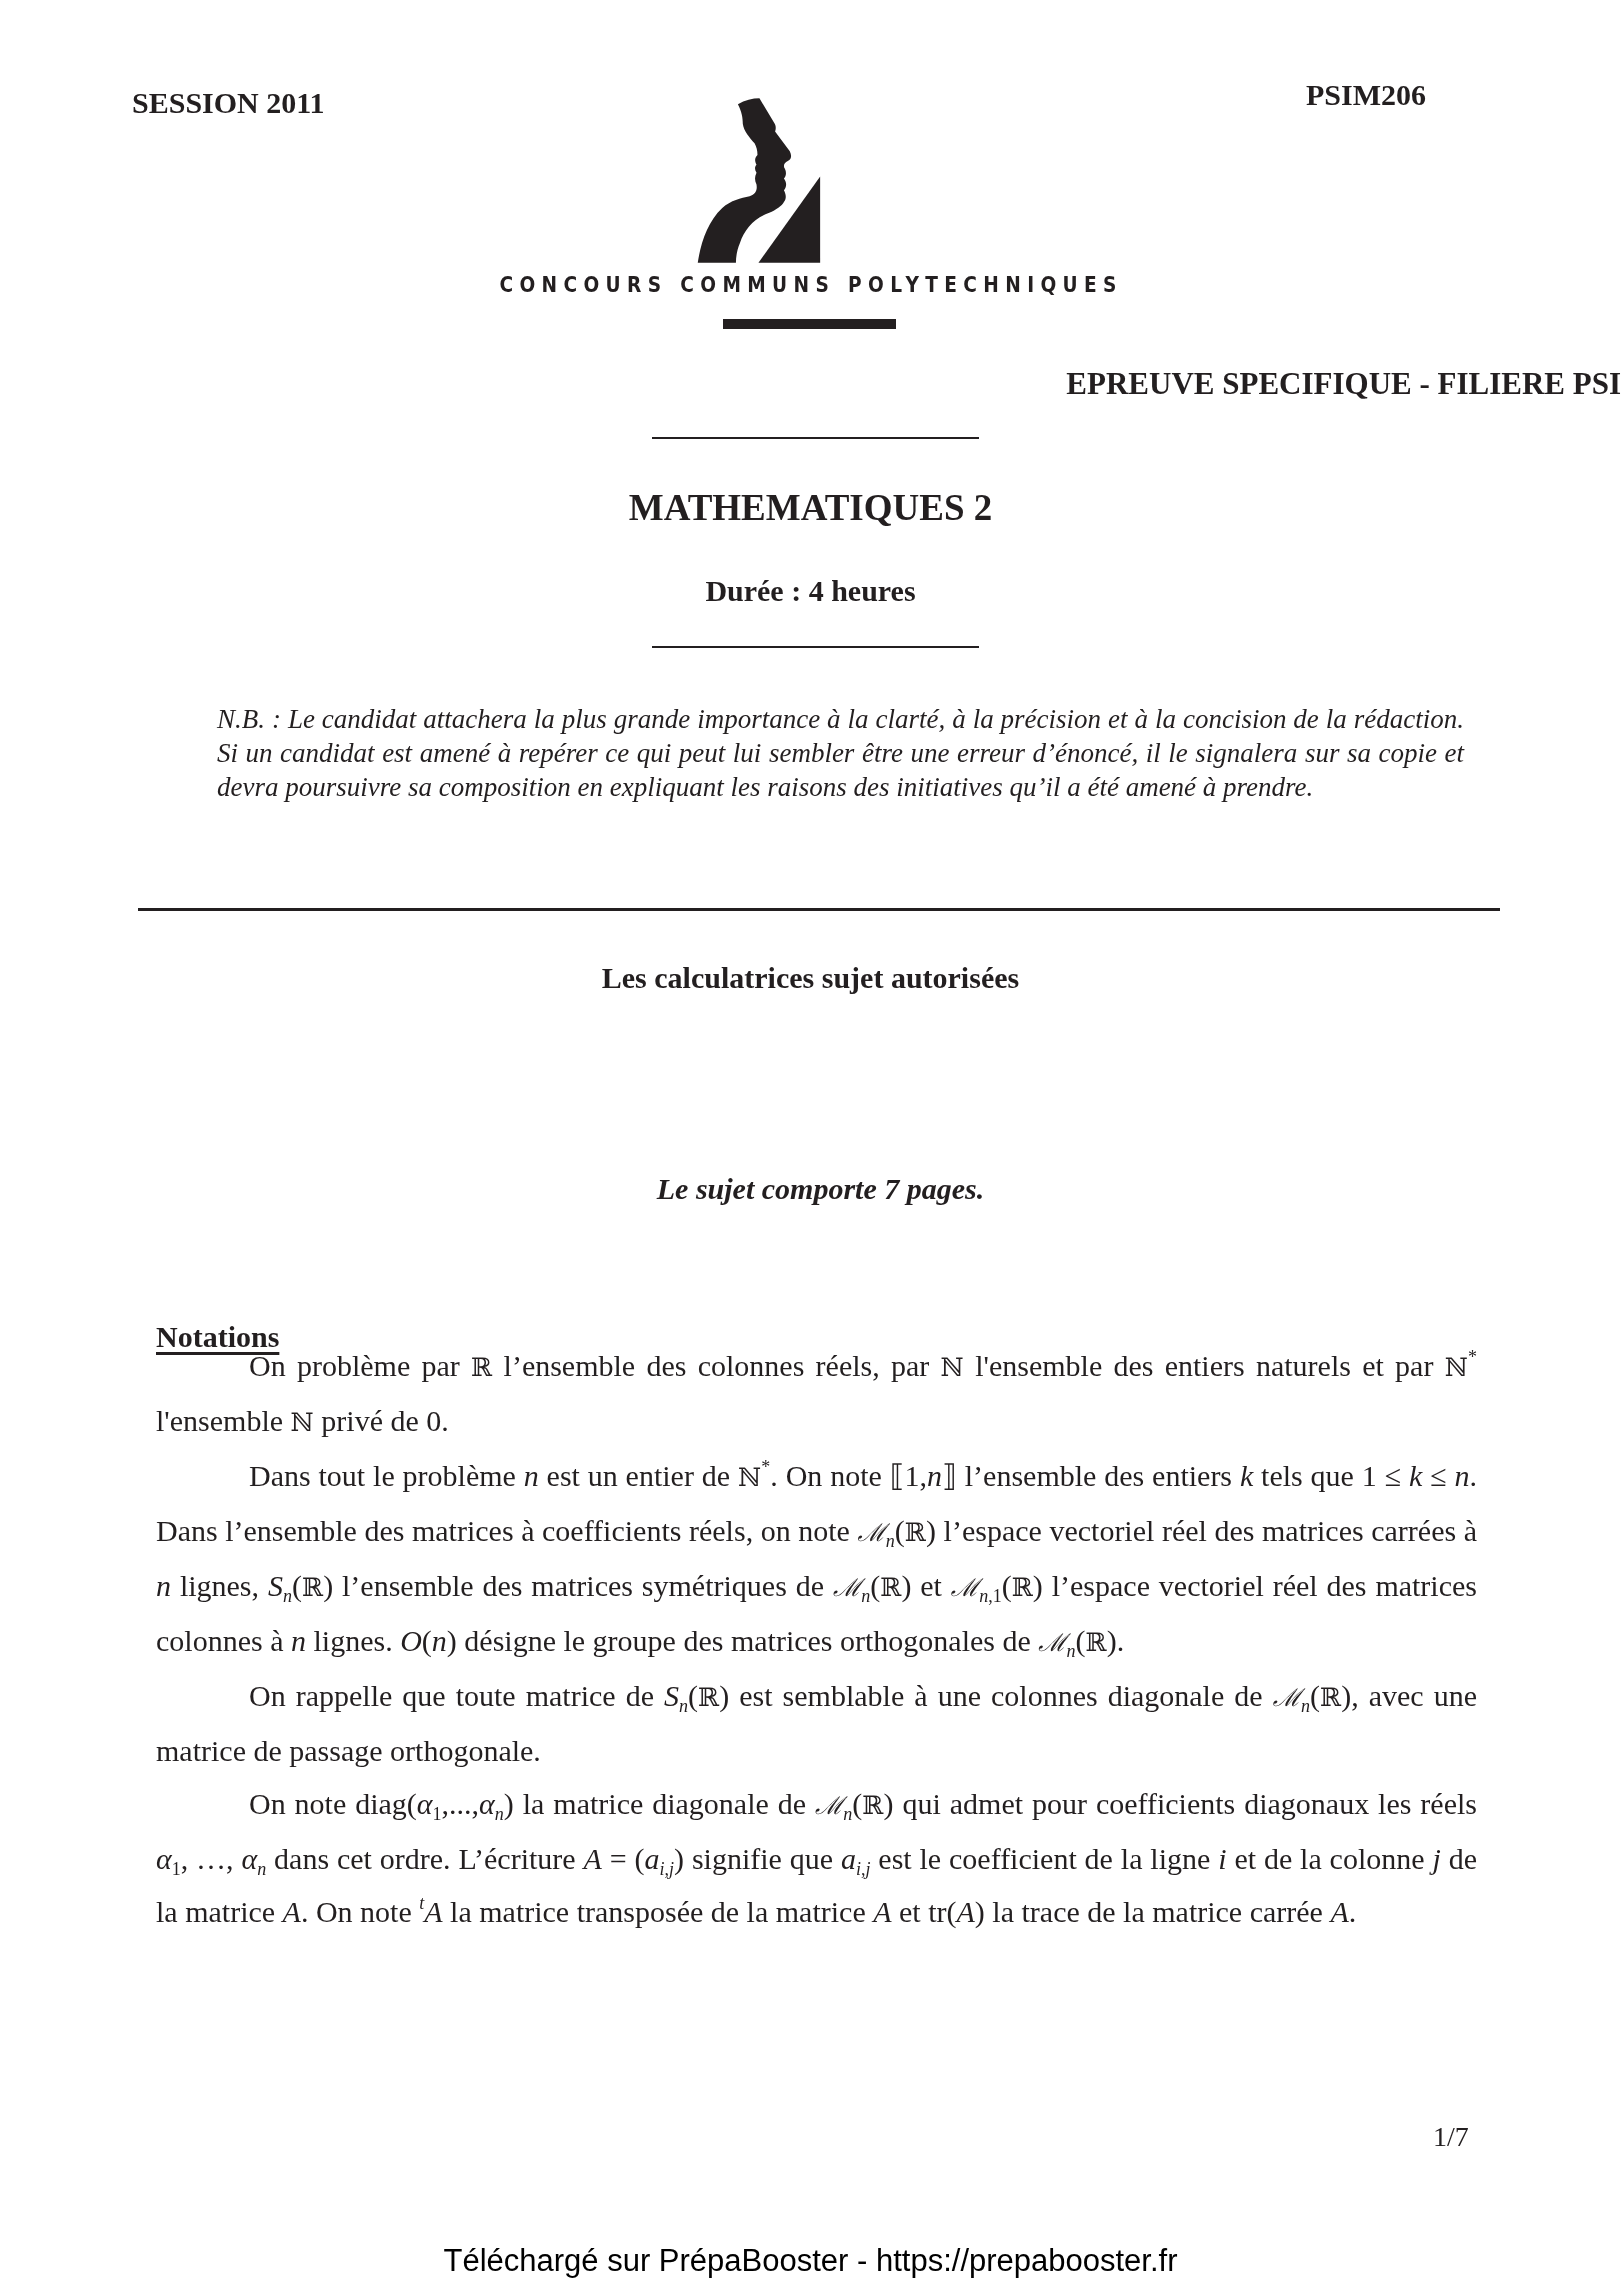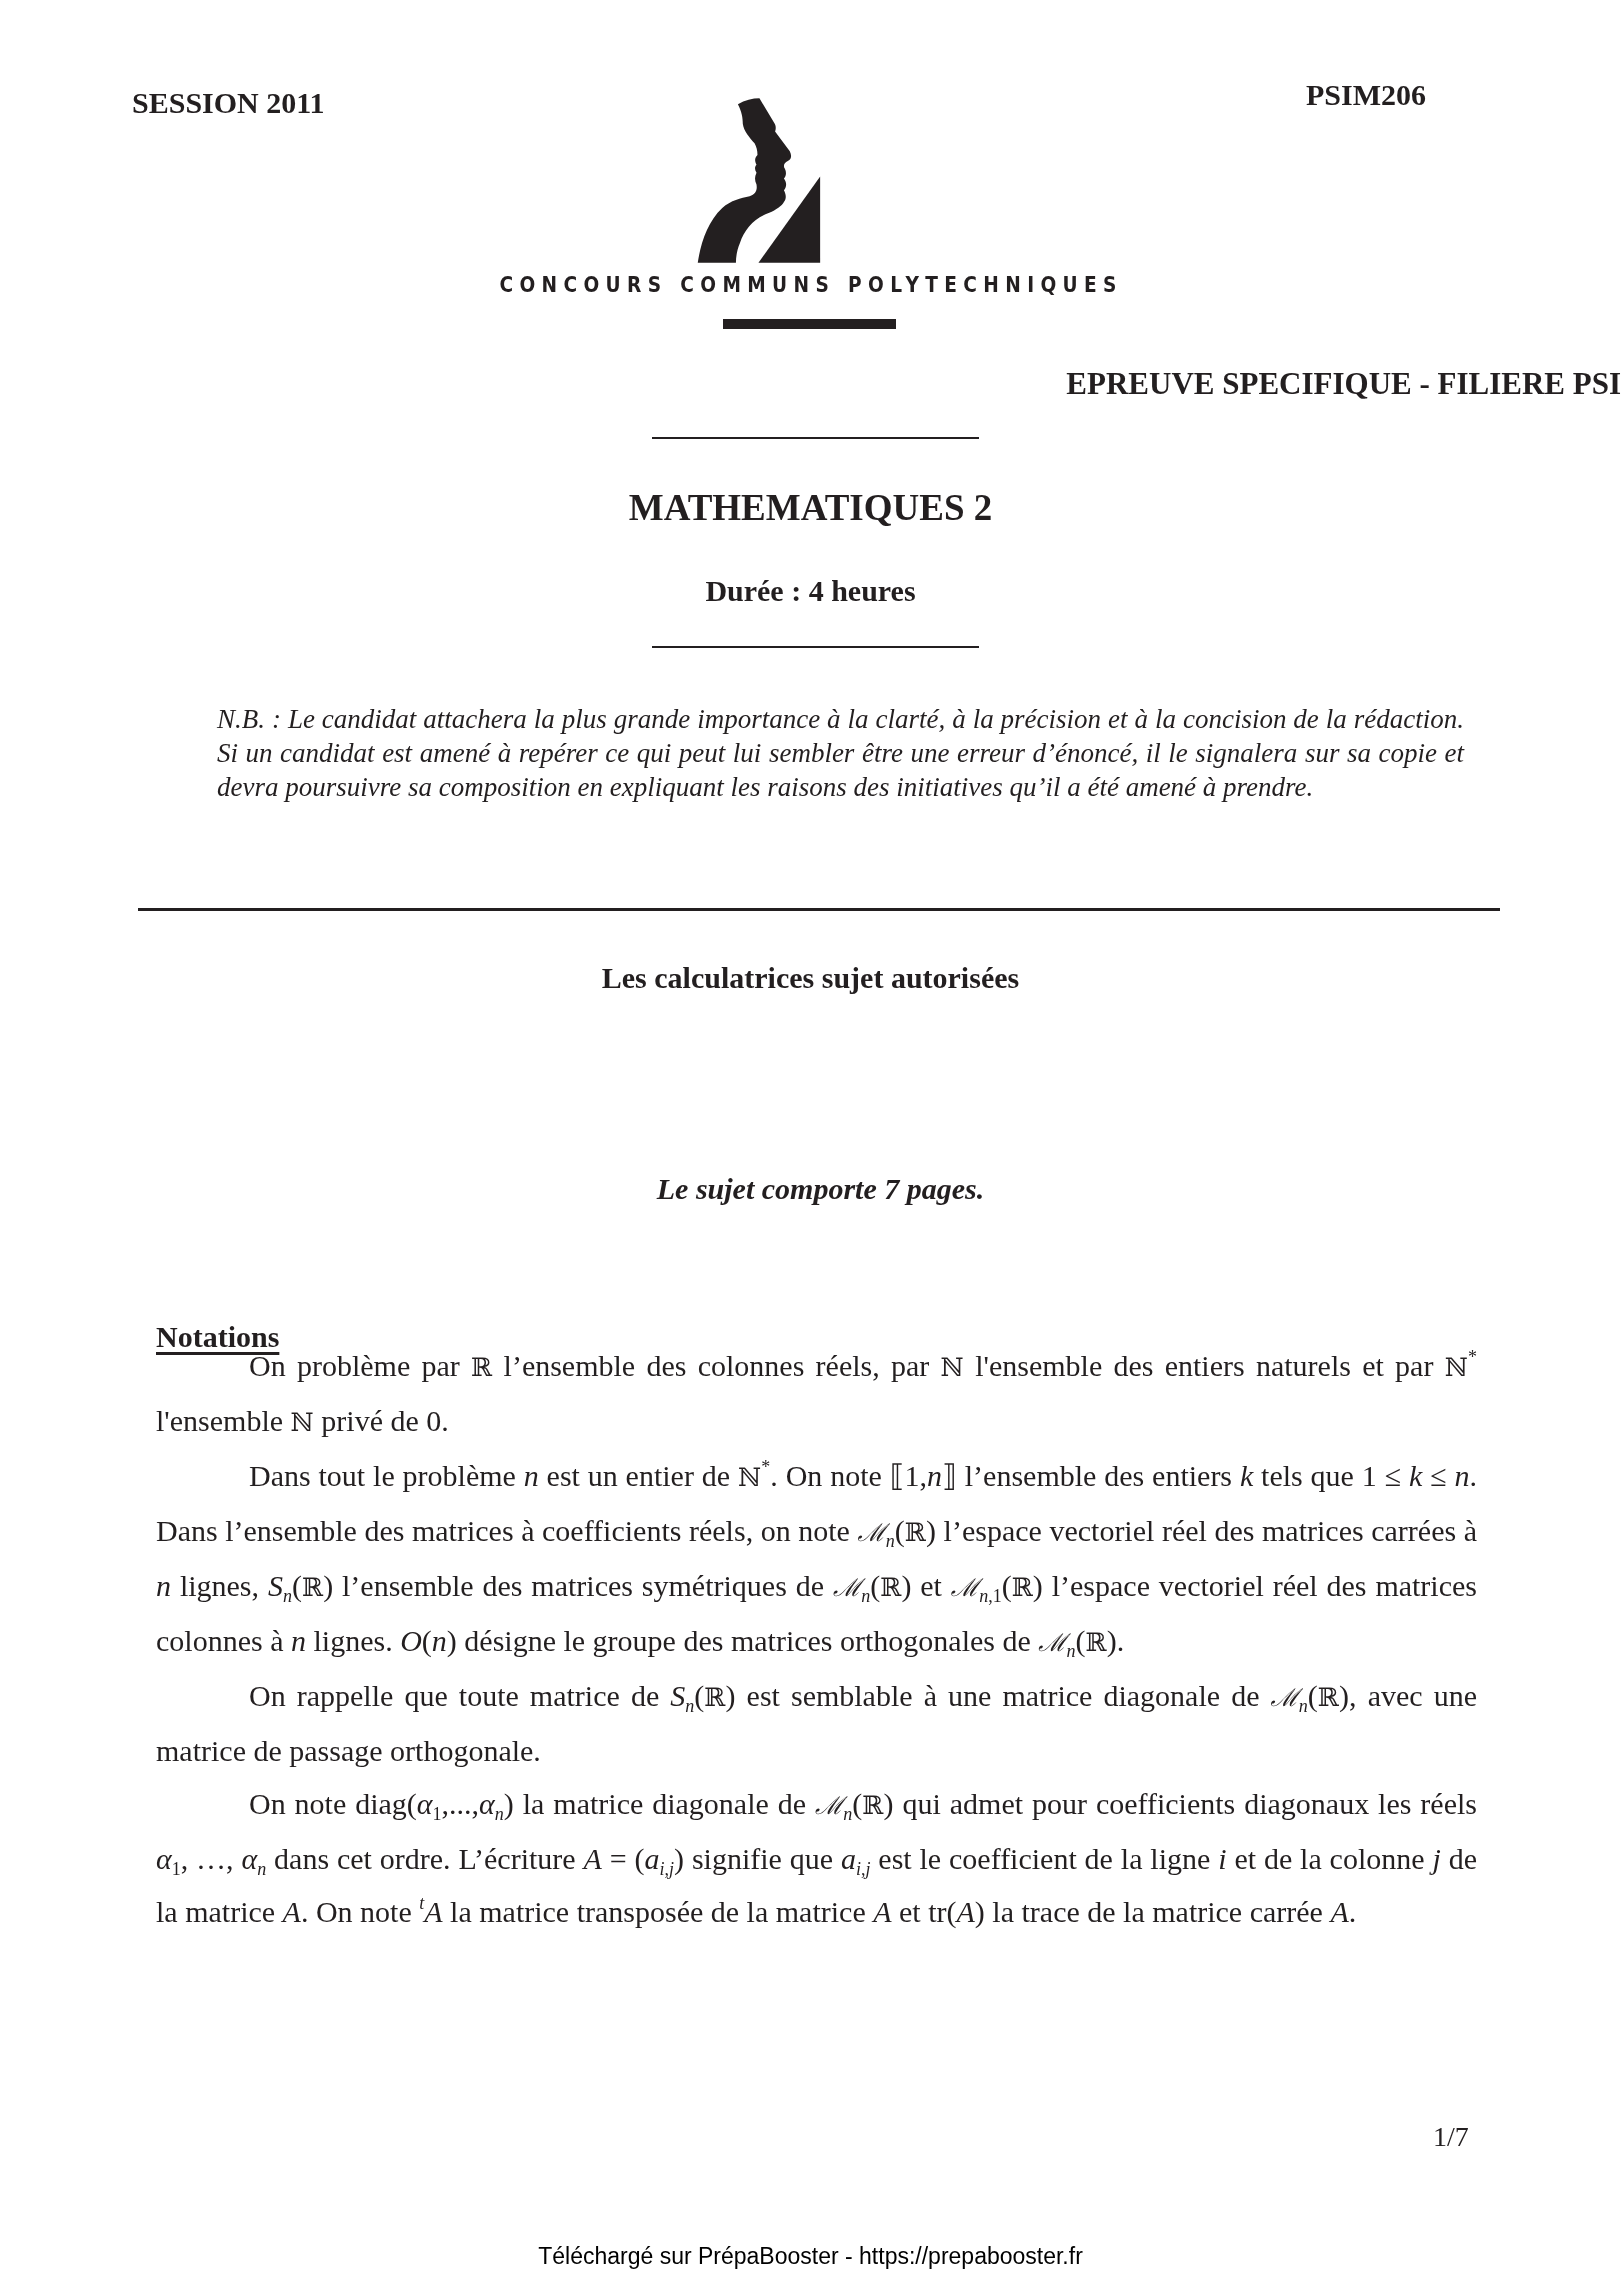--- a/index.html
+++ b/index.html
@@ -28,21 +28,21 @@
   #sujet { top: 1172px; font-weight: bold; font-style: italic; font-size: 30px; padding-left: 10px; }
   #notations { left: 156px; top: 1320px; font-weight: bold; font-size: 30px; text-decoration: underline; text-underline-offset: 4.9px; }
   #body { left: 156px; width: 1321px; top: 1339px; font-size: 30px; line-height: 53px; text-align: justify; }
   #body p { margin: 0; text-indent: 93px; }
   .bb { font-family: "DejaVu Serif", serif; font-size: 25.5px; }
   .cal { font-style: italic; font-family: "DejaVu Serif", serif; font-size: 24.5px; }
   sub { font-size: 0.6em; vertical-align: -0.35em; line-height: 0; }
   sup { font-size: 0.6em; vertical-align: 0.7em; line-height: 0; }
   i { font-style: italic; }
   #pagenum { left: 1433px; top: 2121px; font-size: 28px; }
-  #footer { top: 2243px; font-family: "Liberation Sans", "DejaVu Sans", sans-serif; font-size: 23px; color: #000; }
+  #footer { top: 2243px; font-family: "Liberation Sans", "DejaVu Sans", sans-serif; font-size: 31px; color: #000; }
 </style>
 </head>
 <body>
 
 <div class="abs hdr" id="session">SESSION 2011</div>
 <div class="abs hdr" id="code">PSIM206</div>
 
 <svg class="abs" id="logo" viewBox="0 0 240 175">
   <path d="M 53 8 C 60 4 68 2 75 2 L 90 27 C 92 30 92 33 91 36 L 94 40 L 106 56 C 108 60 108 64 104 66 C 100 68 99 71 101 74 C 103 78 102 82 100 84 C 103 88 103 92 100 96 C 102 100 103 104 100 108 C 98 112 92 116 85 119 C 70 124 60 135 55 150 C 52 157 51 164 51 170 L 12 170 C 15 150 22 128 37 114 C 46 106 56 104 65 102 C 71 100 73 96 72 90 C 70 86 70 82 72 78 C 70 75 70 72 72 70 C 70 66 70 63 73 60 C 73 55 72 52 70 48 C 65 42 59 36 58 28 C 58 22 57 16 53 8 Z" fill="#231f20"></path>
   <path d="M 74 170 L 137 82 L 137 170 Z" fill="#231f20"></path>
@@ -65,21 +65,21 @@
 <div class="abs" id="notations">Notations</div>
 
 <div class="abs" id="body">
   <p>
     <span>On problème par </span><span class="bb">ℝ</span><span> l’ensemble des colonnes réels, par </span><span class="bb">ℕ</span><span> l'ensemble des entiers naturels et par </span><span class="bb">ℕ</span><sup>*</sup><span> l'ensemble </span><span class="bb">ℕ</span><span> privé de 0.</span>
   </p>
   <p>
     <span>Dans tout le problème </span><i>n</i><span> est un entier de </span><span class="bb">ℕ</span><sup>*</sup><span>. On note </span><span>⟦1,<i>n</i>⟧</span><span> l’ensemble des entiers </span><i>k</i><span> tels que </span><span>1 ≤ <i>k</i> ≤ <i>n</i></span><span>. Dans l’ensemble des matrices à coefficients réels, on note </span><span class="cal">ℳ</span><sub><i>n</i></sub>(<span class="bb">ℝ</span>)<span> l’espace vectoriel réel des matrices carrées à </span><i>n</i><span> lignes, </span><i>S</i><sub><i>n</i></sub>(<span class="bb">ℝ</span>)<span> l’ensemble des matrices symétriques de </span><span class="cal">ℳ</span><sub><i>n</i></sub>(<span class="bb">ℝ</span>)<span> et </span><span class="cal">ℳ</span><sub><i>n</i>,1</sub>(<span class="bb">ℝ</span>)<span> l’espace vectoriel réel des matrices colonnes à </span><i>n</i><span> lignes. </span><i>O</i>(<i>n</i>)<span> désigne le groupe des matrices orthogonales de </span><span class="cal">ℳ</span><sub><i>n</i></sub>(<span class="bb">ℝ</span>)<span>.</span>
   </p>
   <p>
-    <span>On rappelle que toute matrice de </span><i>S</i><sub><i>n</i></sub>(<span class="bb">ℝ</span>)<span> est semblable à une matrice diagonale de </span><span class="cal">ℳ</span><sub><i>n</i></sub>(<span class="bb">ℝ</span>)<span>, avec une matrice de passage orthogonale.</span>
+    <span>On rappelle que toute matrice de </span><i>S</i><sub><i>n</i></sub>(<span class="bb">ℝ</span>)<span> est semblable à une colonnes diagonale de </span><span class="cal">ℳ</span><sub><i>n</i></sub>(<span class="bb">ℝ</span>)<span>, avec une matrice de passage orthogonale.</span>
   </p>
   <p>
     <span>On note </span>diag(<i>α</i><sub>1</sub>,...,<i>α</i><sub><i>n</i></sub>)<span> la matrice diagonale de </span><span class="cal">ℳ</span><sub><i>n</i></sub>(<span class="bb">ℝ</span>)<span> qui admet pour coefficients diagonaux les réels </span><i>α</i><sub>1</sub>, …, <i>α</i><sub><i>n</i></sub><span> dans cet ordre. L’écriture </span><i>A</i> = (<i>a</i><sub><i>i</i>,<i>j</i></sub>)<span> signifie que </span><i>a</i><sub><i>i</i>,<i>j</i></sub><span> est le coefficient de la ligne </span><i>i</i><span> et de la colonne </span><i>j</i><span> de la matrice </span><i>A</i><span>. On note </span><sup><i>t</i></sup><i>A</i><span> la matrice transposée de la matrice </span><i>A</i><span> et </span>tr(<i>A</i>)<span> la trace de la matrice carrée </span><i>A</i><span>.</span>
   </p>
 </div>
 
 <div class="abs" id="pagenum">1/7</div>
 <div class="abs center" id="footer">Téléchargé sur PrépaBooster - https://prepabooster.fr</div>
 
 

